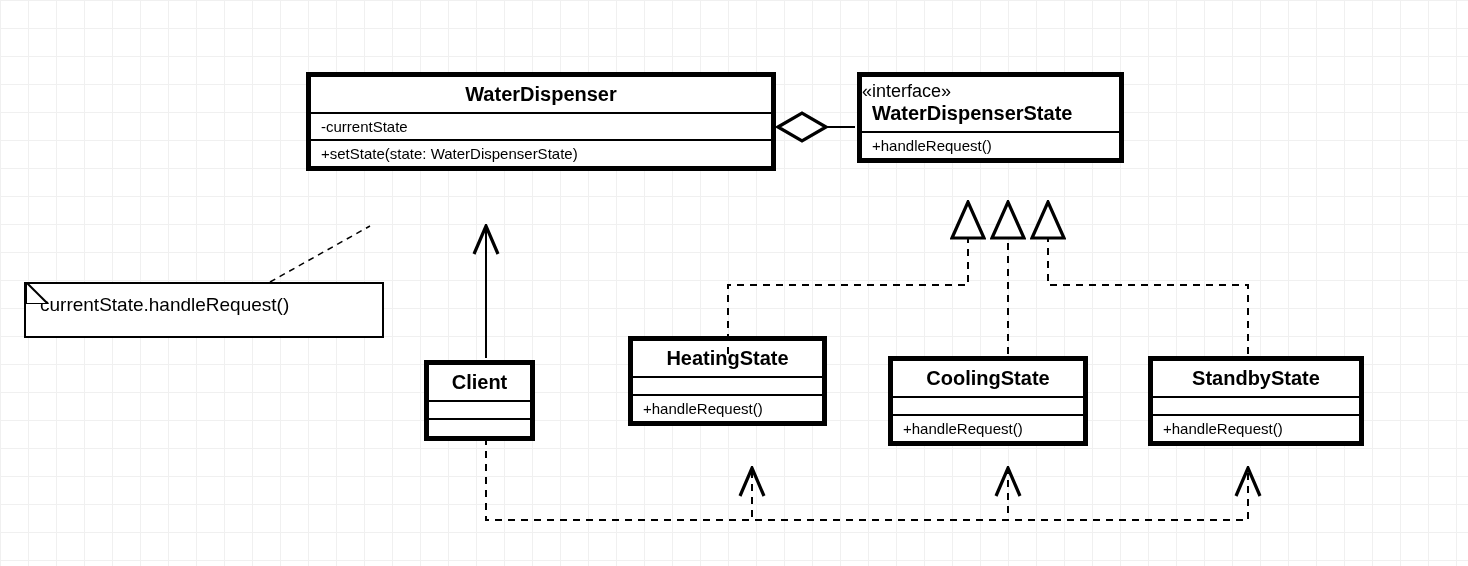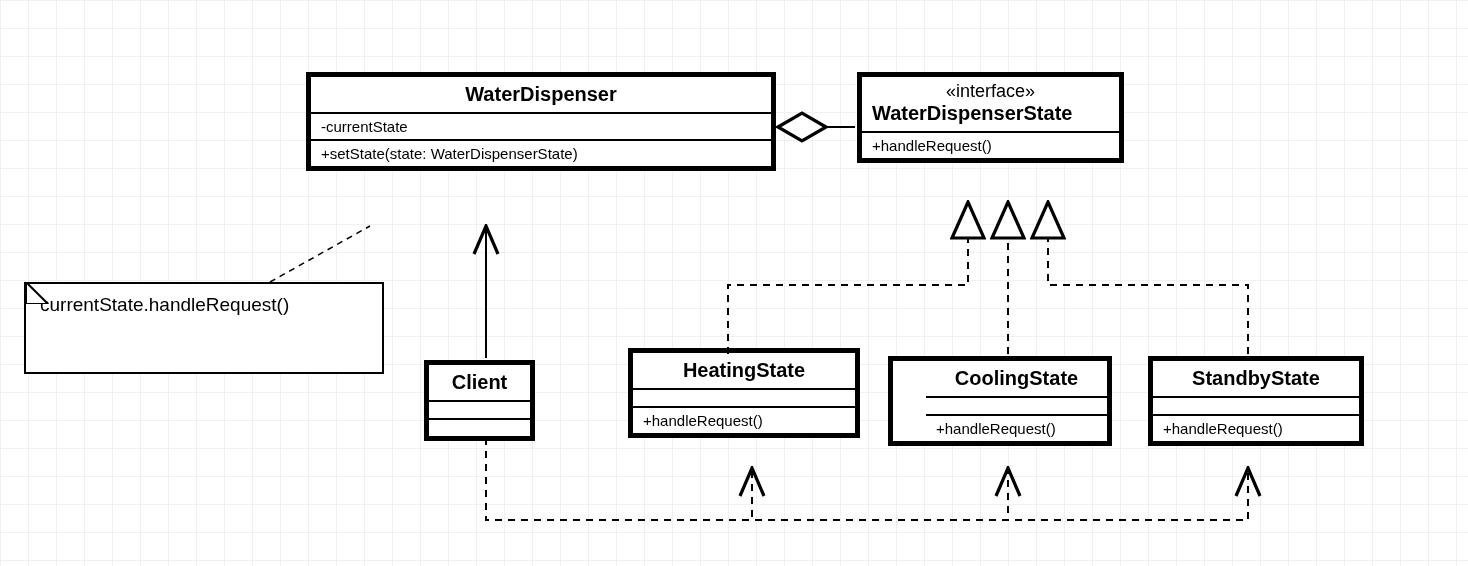--- a/index.html
+++ b/index.html
@@ -26,21 +26,20 @@
     box-sizing: border-box;
   }
   .uml-title {
     text-align: center;
     font-weight: bold;
     font-size: 20px;
     padding: 6px 10px;
     border-bottom: 2px solid #000;
   }
   .uml-stereo {
-    text-align: center;
     font-size: 18px;
     padding-top: 4px;
   }
   .uml-sec {
     font-size: 15px;
     padding: 4px 10px;
     border-bottom: 2px solid #000;
     min-height: 14px;
     text-align: left;
   }
@@ -78,39 +77,39 @@
   </div>
   <div class="uml-sec last">+handleRequest()</div>
 </div>
 
 <div class="uml-box" style="left:424px; top:360px; width:111px;">
   <div class="uml-title">Client</div>
   <div class="uml-sec" style="min-height:8px;"></div>
   <div class="uml-sec last" style="min-height:8px;"></div>
 </div>
 
-<div class="uml-box" style="left:628px; top:348px; width:232px;">
+<div class="uml-box" style="left:628px; top:336px; width:199px;">
   <div class="uml-title">HeatingState</div>
   <div class="uml-sec" style="min-height:8px;"></div>
   <div class="uml-sec last">+handleRequest()</div>
 </div>
 
-<div class="uml-box" style="left:888px; top:356px; width:224px;padding-left:33px;">
+<div class="uml-box" style="left:888px; top:356px; width:200px;">
   <div class="uml-title">CoolingState</div>
   <div class="uml-sec" style="min-height:8px;"></div>
   <div class="uml-sec last">+handleRequest()</div>
 </div>
 
 <div class="uml-box" style="left:1148px; top:356px; width:216px;">
   <div class="uml-title">StandbyState</div>
   <div class="uml-sec" style="min-height:8px;"></div>
   <div class="uml-sec last">+handleRequest()</div>
 </div>
 
-<div class="note" style="left:24px; top:282px; width:360px; height:92px;">
+<div class="note" style="left:24px; top:282px; width:360px; height:56px;">
   <span>currentState.handleRequest()</span>
   <svg class="note-fold" viewBox="0 0 22 22">
     <polyline points="0,0 0,22 22,22" fill="#fff" stroke="#000" stroke-width="2"></polyline>
     <line x1="0" y1="0" x2="22" y2="22" stroke="#000" stroke-width="2"></line>
   </svg>
 </div>
 
 <svg width="1468" height="566">
   <defs>
     <marker id="openArrow" markerWidth="16" markerHeight="14" refX="15" refY="7" orient="auto">

